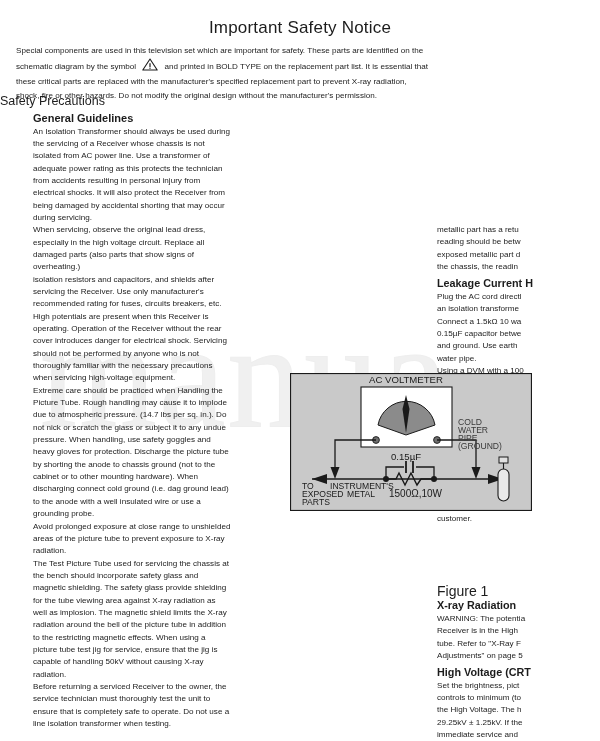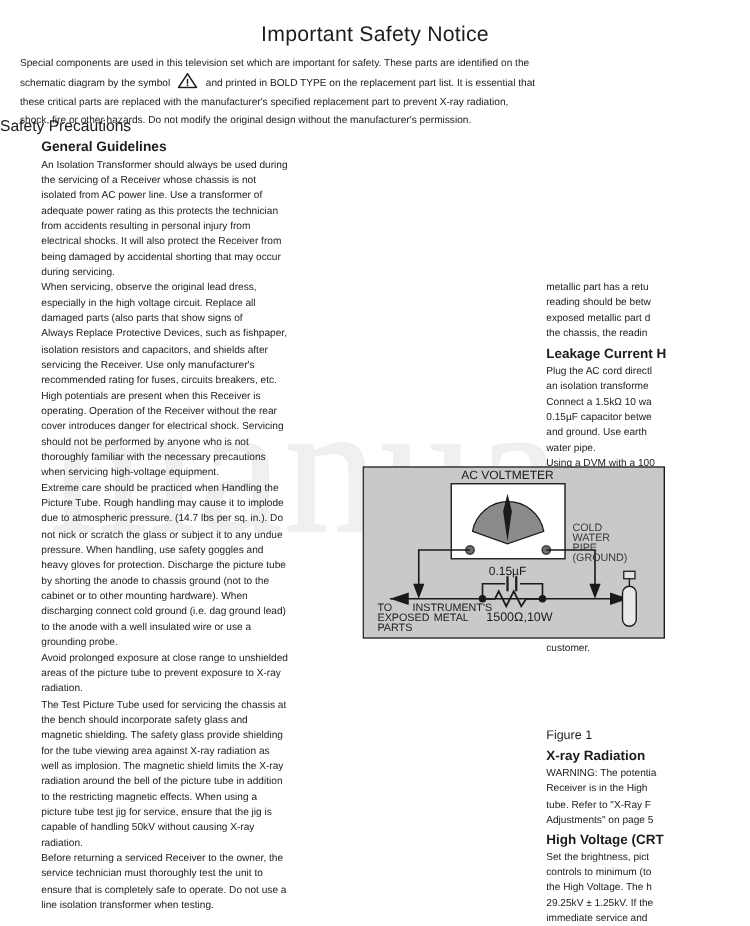--- a/index.html
+++ b/index.html
@@ -111,21 +111,21 @@
     top: 373px;
     width: 242px;
     height: 138px;
     z-index: 3;
   }
   #fig-caption {
     position: absolute;
     left: 437px;
     top: 583px;
     width: 160px;
-    font-size: 10px;
+    font-size: 14px;
     text-align: left;
     z-index: 3;
   }
 </style>
 </head>
 <body>
 
 <div id="watermark">
   <div class="wm-text">manua</div>
 </div>
@@ -165,24 +165,24 @@
       <span class="ln">from accidents resulting in personal injury from</span>
       <span class="ln">electrical shocks. It will also protect the Receiver from</span>
       <span class="ln">being damaged by accidental shorting that may occur</span>
       <span class="ln">during servicing.</span>
     </p>
 
     <p>
       <span class="ln">When servicing, observe the original lead dress,</span>
       <span class="ln">especially in the high voltage circuit. Replace all</span>
       <span class="ln">damaged parts (also parts that show signs of</span>
-    </p>
-
-    <p>
-      <span class="ln">Always Replace Protective Devices, such as fishpaper,</span>
+      <span class="ln">overheating.)</span>
+    </p>
+
+    <p>
       <span class="ln">isolation resistors and capacitors, and shields after</span>
       <span class="ln">servicing the Receiver. Use only manufacturer's</span>
       <span class="ln">recommended rating for fuses, circuits breakers, etc.</span>
     </p>
 
     <p>
       <span class="ln">High potentials are present when this Receiver is</span>
       <span class="ln">operating. Operation of the Receiver without the rear</span>
       <span class="ln">cover introduces danger for electrical shock. Servicing</span>
       <span class="ln">should not be performed by anyone who is not</span>

